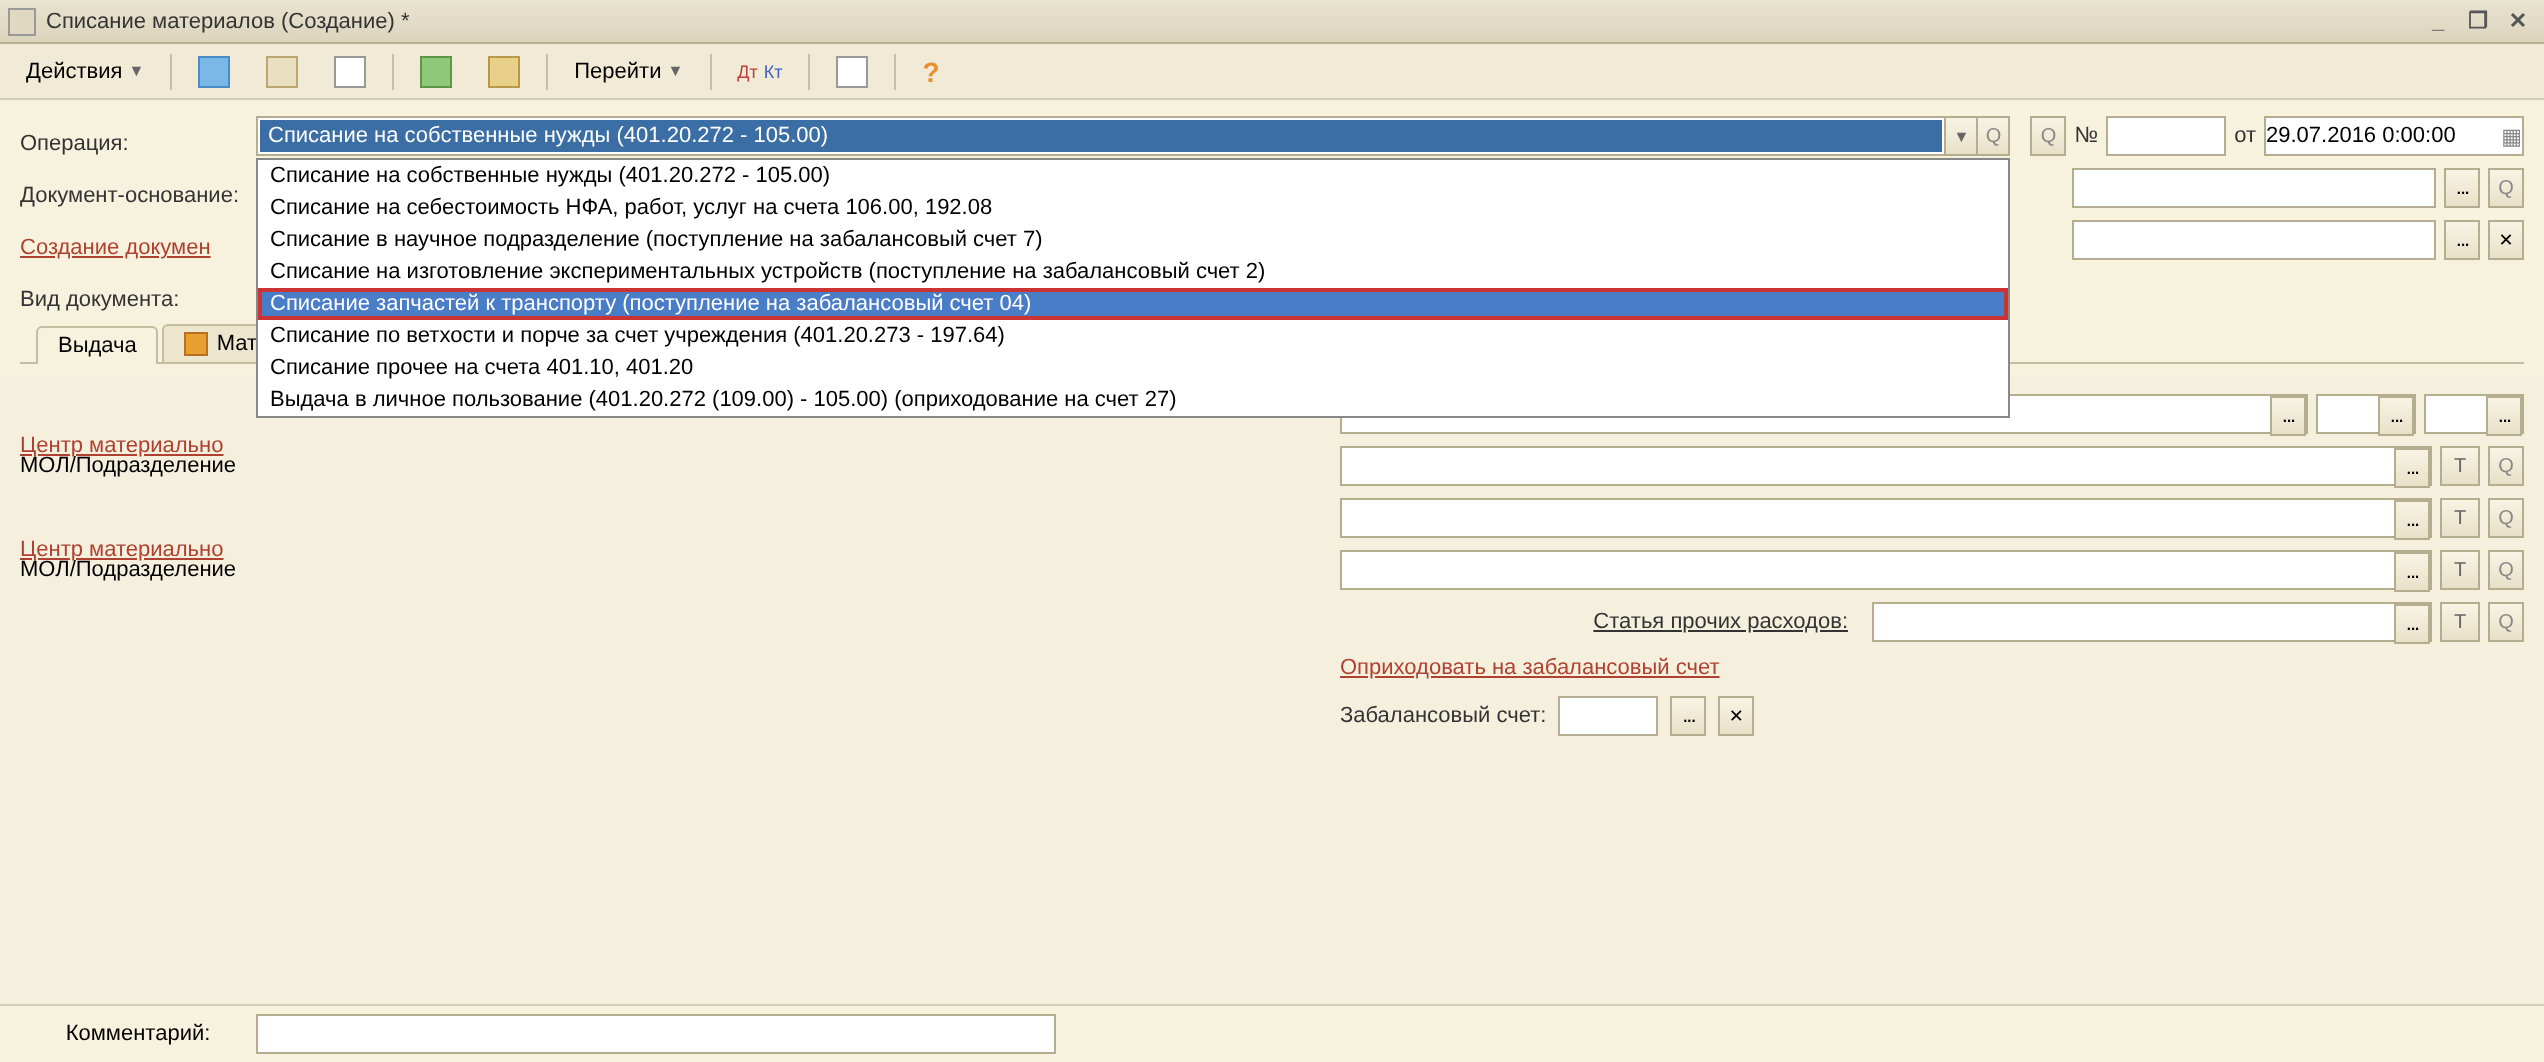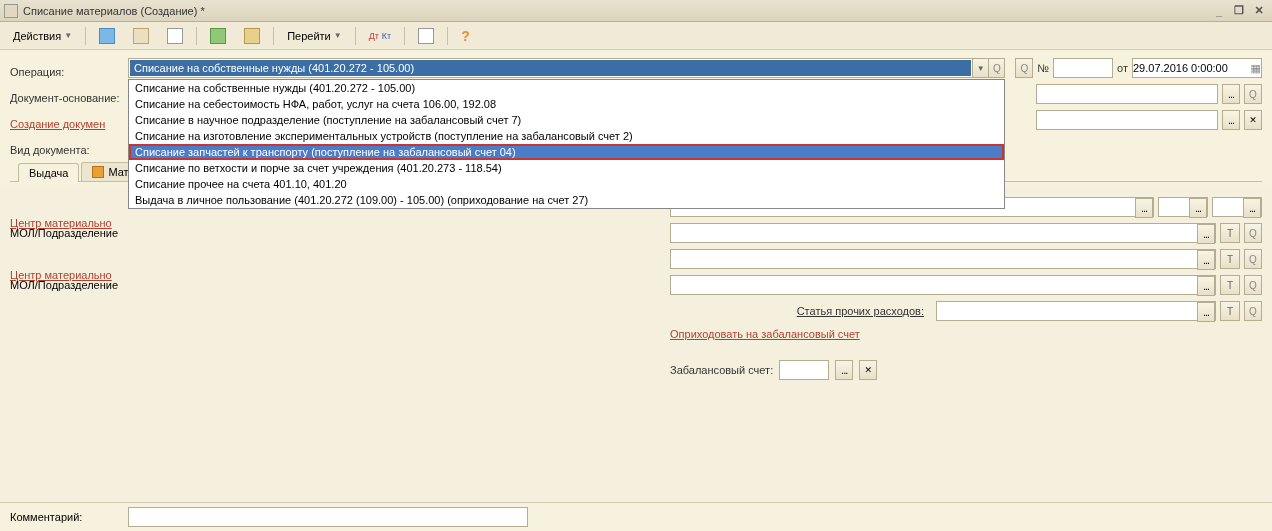--- a/index.html
+++ b/index.html
@@ -50,28 +50,28 @@
     .field-label { width: 145px; }
     .field-label.red { color: #b04030; text-decoration: underline; margin-top: 32px; }
     .field-input-box { flex: 1; }
     
     .text-btn { width: 20px; height: 20px; background: linear-gradient(#f8f4e4, #e8e0c8); border: 1px solid #b5ad90; display: flex; align-items: center; justify-content: center; cursor: pointer; font-size: 10px; color: #666; }
     
     .right-field-row { display: flex; align-items: center; margin-bottom: 4px; height: 22px; gap: 4px; }
     .right-field { flex: 1; height: 20px; border: 1px solid #b5ad90; background: #fff; display: flex; }
     .narrow-field { width: 50px; height: 20px; border: 1px solid #b5ad90; background: #fff; display: flex; }
     
-    .section-label { color: #b04030; text-decoration: underline; margin: 6px 0 20px 0; }
+    .section-label { color: #b04030; text-decoration: underline; margin: 6px 0 8px 0; }
     
     .sub-field { display: flex; align-items: center; gap: 6px; margin-bottom: 4px; }
     .sub-label { color: #333; text-align: center; }
     .mini-field { width: 50px; height: 20px; border: 1px solid #b5ad90; background: #fff; display: flex; align-items: center; }
     
     .bottom-row { position: absolute; bottom: 0; left: 0; right: 0; padding: 4px 10px; display: flex; align-items: center; background: #f7f2de; border-top: 1px solid #d4cdb5; }
-    .bottom-label { width: 118px; }
+    .bottom-label { width: 118px; text-align: center; }
     .bottom-field { flex: 0 0 400px; height: 20px; border: 1px solid #b5ad90; background: #fff; }
     
     .q-icon { color: #888; font-size: 10px; }
     .dots { letter-spacing: -1px; }
   </style>
 </head>
 <body>
 
 <div class="titlebar">
   <div class="titlebar-icon"></div>
@@ -136,21 +136,21 @@
       <div class="combo-btn">
           <span class="q-icon">Q</span>
         </div>
 
       <div class="dropdown-list">
         <div class="dropdown-item">Списание на собственные нужды (401.20.272 - 105.00)</div>
         <div class="dropdown-item">Списание на себестоимость НФА, работ, услуг на счета 106.00, 192.08</div>
         <div class="dropdown-item">Списание в научное подразделение (поступление на забалансовый счет 7)</div>
         <div class="dropdown-item">Списание на изготовление экспериментальных устройств (поступление на забалансовый счет 2)</div>
         <div class="dropdown-item highlighted">Списание запчастей к транспорту (поступление на забалансовый счет 04)</div>
-        <div class="dropdown-item">Списание по ветхости и порче за счет учреждения (401.20.273 - 118.54)</div>
+        <div class="dropdown-item">Списание по ветхости и порче за счет учреждения (401.20.273 - 197.64)</div>
         <div class="dropdown-item">Списание прочее на счета 401.10, 401.20</div>
         <div class="dropdown-item">Выдача в личное пользование (401.20.272 (109.00) - 105.00) (оприходование на счет 27)</div>
       </div>
     </div>
     <div class="right-block">
       <div class="lookup-btn">
           <span class="q-icon">Q</span>
         </div>
       <span class="small-label">№</span>
       <div class="num-field"></div>

